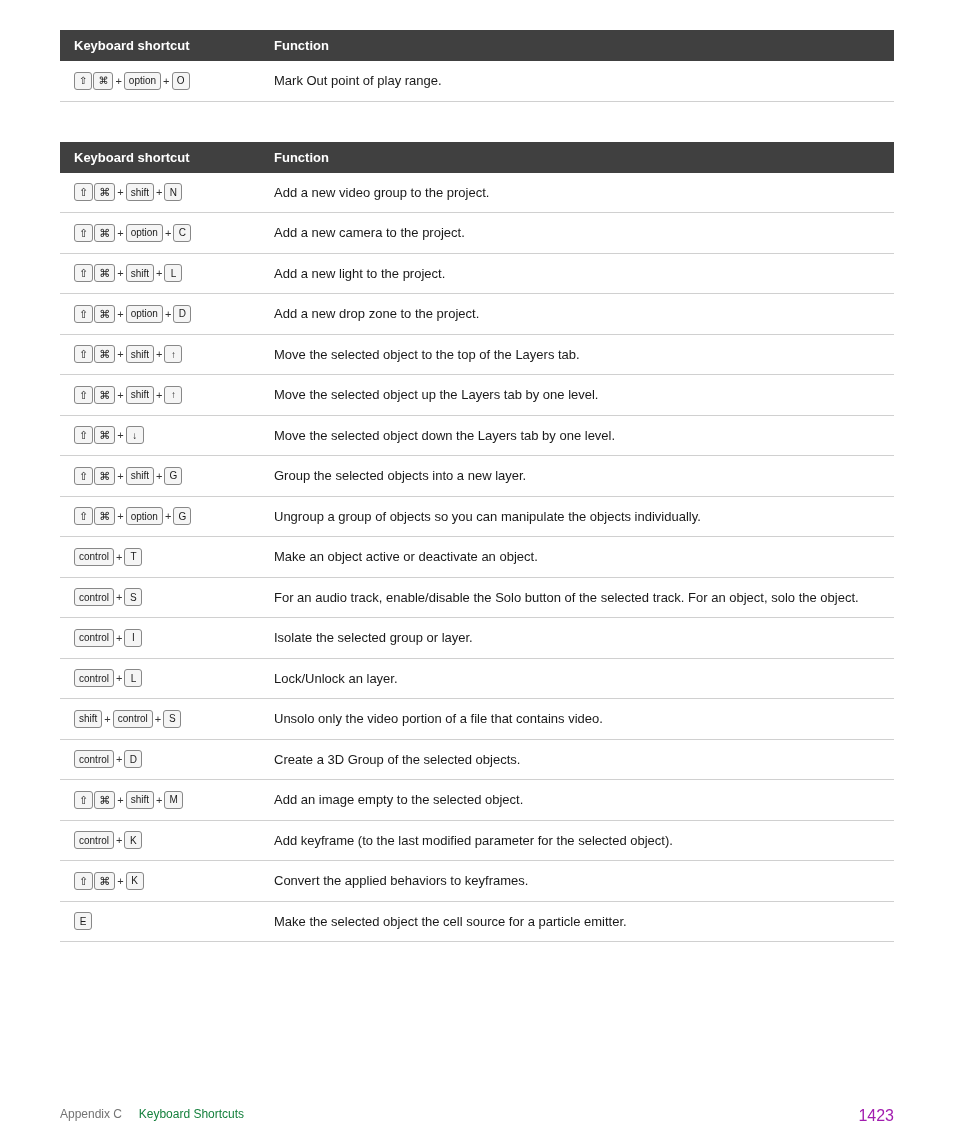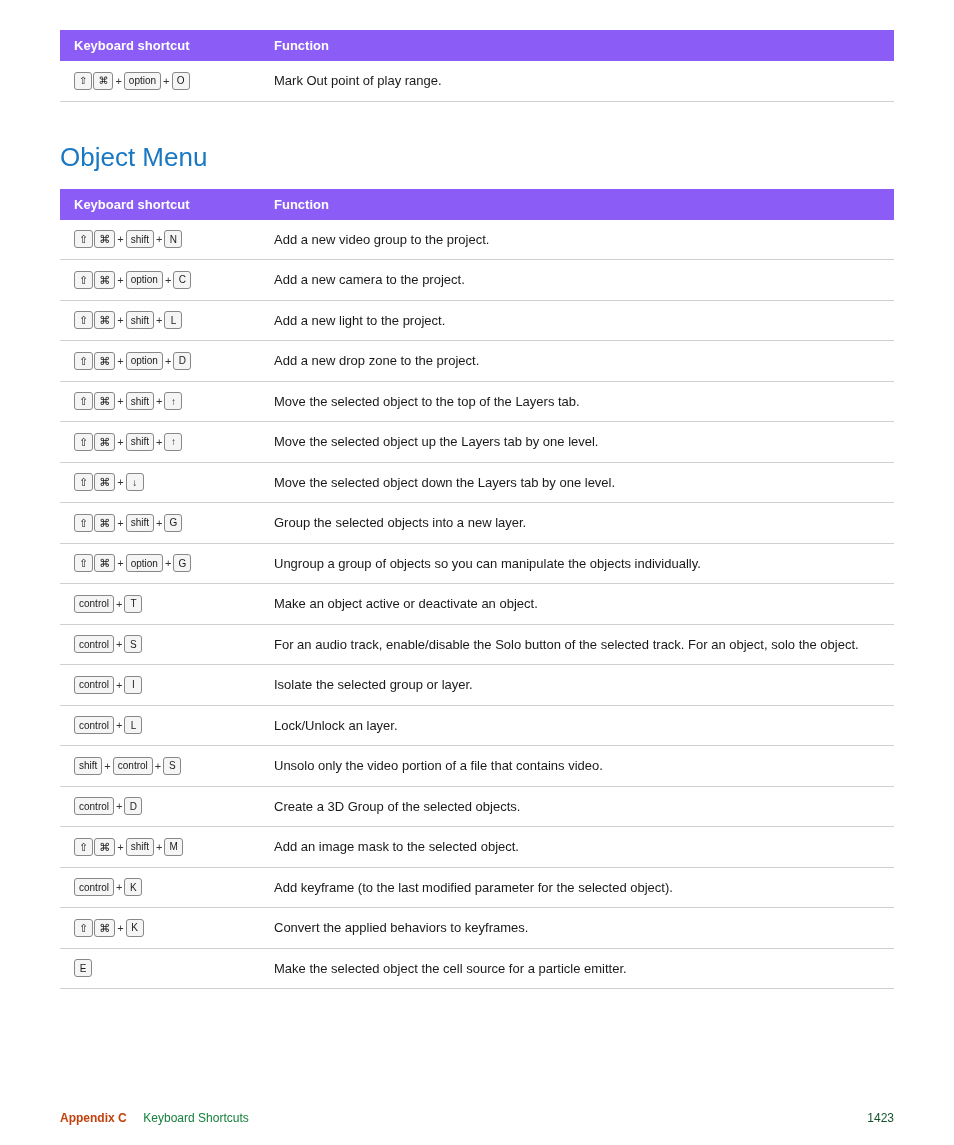--- a/index.html
+++ b/index.html
@@ -30,21 +30,21 @@
       margin-bottom: 16px;
     }
 
     
     table {
       width: 100%;
       border-collapse: collapse;
     }
 
     thead tr {
-      background-color: #8b5cf6;
+      background-color: #404040;
       color: #ffffff;
     }
 
     thead th {
       padding: 8px 14px;
       font-size: 13px;
       font-weight: 600;
       text-align: left;
     }
 
@@ -116,31 +116,31 @@
       padding: 0 60px;
       font-size: 12px;
       color: #555;
     }
 
     .footer-left {
       color: #555;
     }
 
     .footer-left .appendix-label {
-      font-weight: 700;
-      color: #c2410c;
+      font-weight: 400;
+      color: #737373;
     }
 
     .footer-left .appendix-link {
       color: #15803d;
     }
 
     .footer-right {
-      font-size: 12px;
-      color: #14532d;
+      font-size: 16px;
+      color: #a21caf;
       margin-left: 36px;
     }
   </style>
 </head>
 <body>
 
 <div class="page-content">
 
   <div class="top-section">
     <table>
@@ -161,21 +161,20 @@
               <span class="plus">+</span>
               <span class="key">O</span>
             </div>
           </td>
           <td>Mark Out point of play range.</td>
         </tr>
       </tbody>
     </table>
   </div>
 
-  <h2 class="section-heading">Object Menu</h2>
 
   <table>
     <thead>
       <tr>
         <th>Keyboard shortcut</th>
         <th>Function</th>
       </tr>
     </thead>
     <tbody id="main-table-body">
     <tr>
@@ -359,21 +358,21 @@
           <td>
             <div class="key-combo">
               <span class="key key-symbol">⇧</span>
               <span class="key key-symbol">⌘</span>
               <span class="plus">+</span>
               <span class="key">shift</span>
               <span class="plus">+</span>
               <span class="key">M</span>
             </div>
           </td>
-          <td>Add an image mask to the selected object.</td>
+          <td>Add an image empty to the selected object.</td>
         </tr>
         <tr>
           <td>
             <div class="key-combo">
               <span class="key">control</span>
               <span class="plus">+</span>
               <span class="key">K</span>
             </div>
           </td>
           <td>Add keyframe (to the last modified parameter for the selected object).</td>

